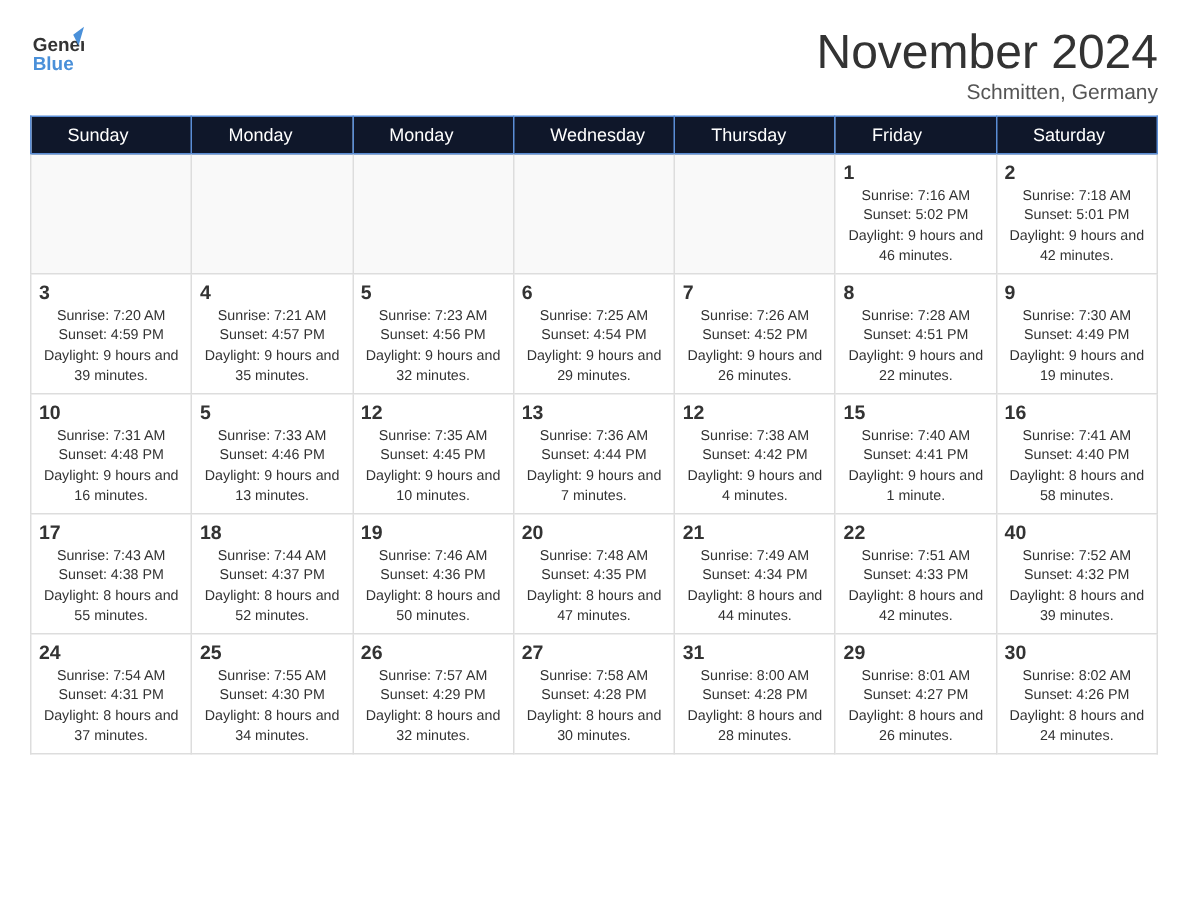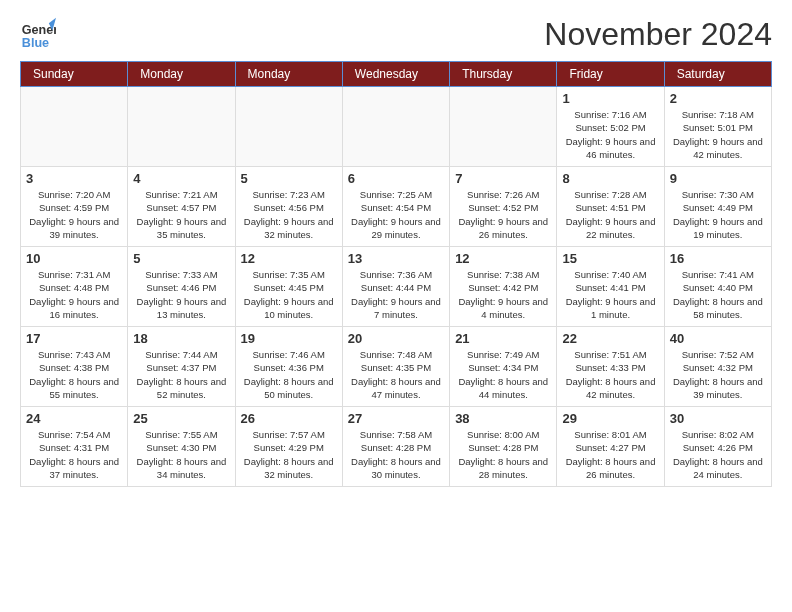--- a/index.html
+++ b/index.html
@@ -41,24 +41,24 @@
     .location {
       font-size: 14px;
       color: #555;
     }
     .calendar {
       width: 100%;
       border-collapse: collapse;
       table-layout: fixed;
     }
     .calendar th {
-      background-color: #7f1d1d;
+      background-color: #0f172a;
       color: #fff;
       font-size: 12px;
-      padding: 5px 12px;
+      padding: 5px 24px;
       text-align: left;
       border: 1px solid #5a8dd5;
       font-weight: normal;
       margin-left: 44px;
     }
     .calendar td {
       border: 1px solid #ddd;
       vertical-align: top;
       padding: 4px 5px;
       font-size: 10px;
@@ -90,20 +90,21 @@
   <div class="header">
     <div class="logo">
       <svg class="logo-icon" viewBox="0 0 40 40">
         <text x="2" y="20" font-size="14" font-weight="bold" fill="#333">General</text>
         <text x="2" y="34" font-size="14" font-weight="bold" fill="#4a90d9">Blue</text>
         <polygon points="32,8 40,2 36,16" fill="#4a90d9"></polygon>
       </svg>
     </div>
     <div class="title-block">
       <div class="month-title">November 2024</div>
+      <div class="location">Schmitten, Germany</div>
     </div>
   </div>
 
   <table class="calendar">
     <thead>
       <tr>
         <th>Sunday</th>
         <th>Monday</th>
         <th>Monday</th>
         <th>Wednesday</th>
@@ -283,21 +284,21 @@
 Sunset: 4:29 PM
 Daylight: 8 hours and 32 minutes.</div>
           </td>
           <td>
             <span class="day-num">27</span>
             <div class="day-info">Sunrise: 7:58 AM
 Sunset: 4:28 PM
 Daylight: 8 hours and 30 minutes.</div>
           </td>
           <td>
-            <span class="day-num">38</span>
+            <span class="day-num">31</span>
             <div class="day-info">Sunrise: 8:00 AM
 Sunset: 4:28 PM
 Daylight: 8 hours and 28 minutes.</div>
           </td>
           <td>
             <span class="day-num">29</span>
             <div class="day-info">Sunrise: 8:01 AM
 Sunset: 4:27 PM
 Daylight: 8 hours and 26 minutes.</div>
           </td>

